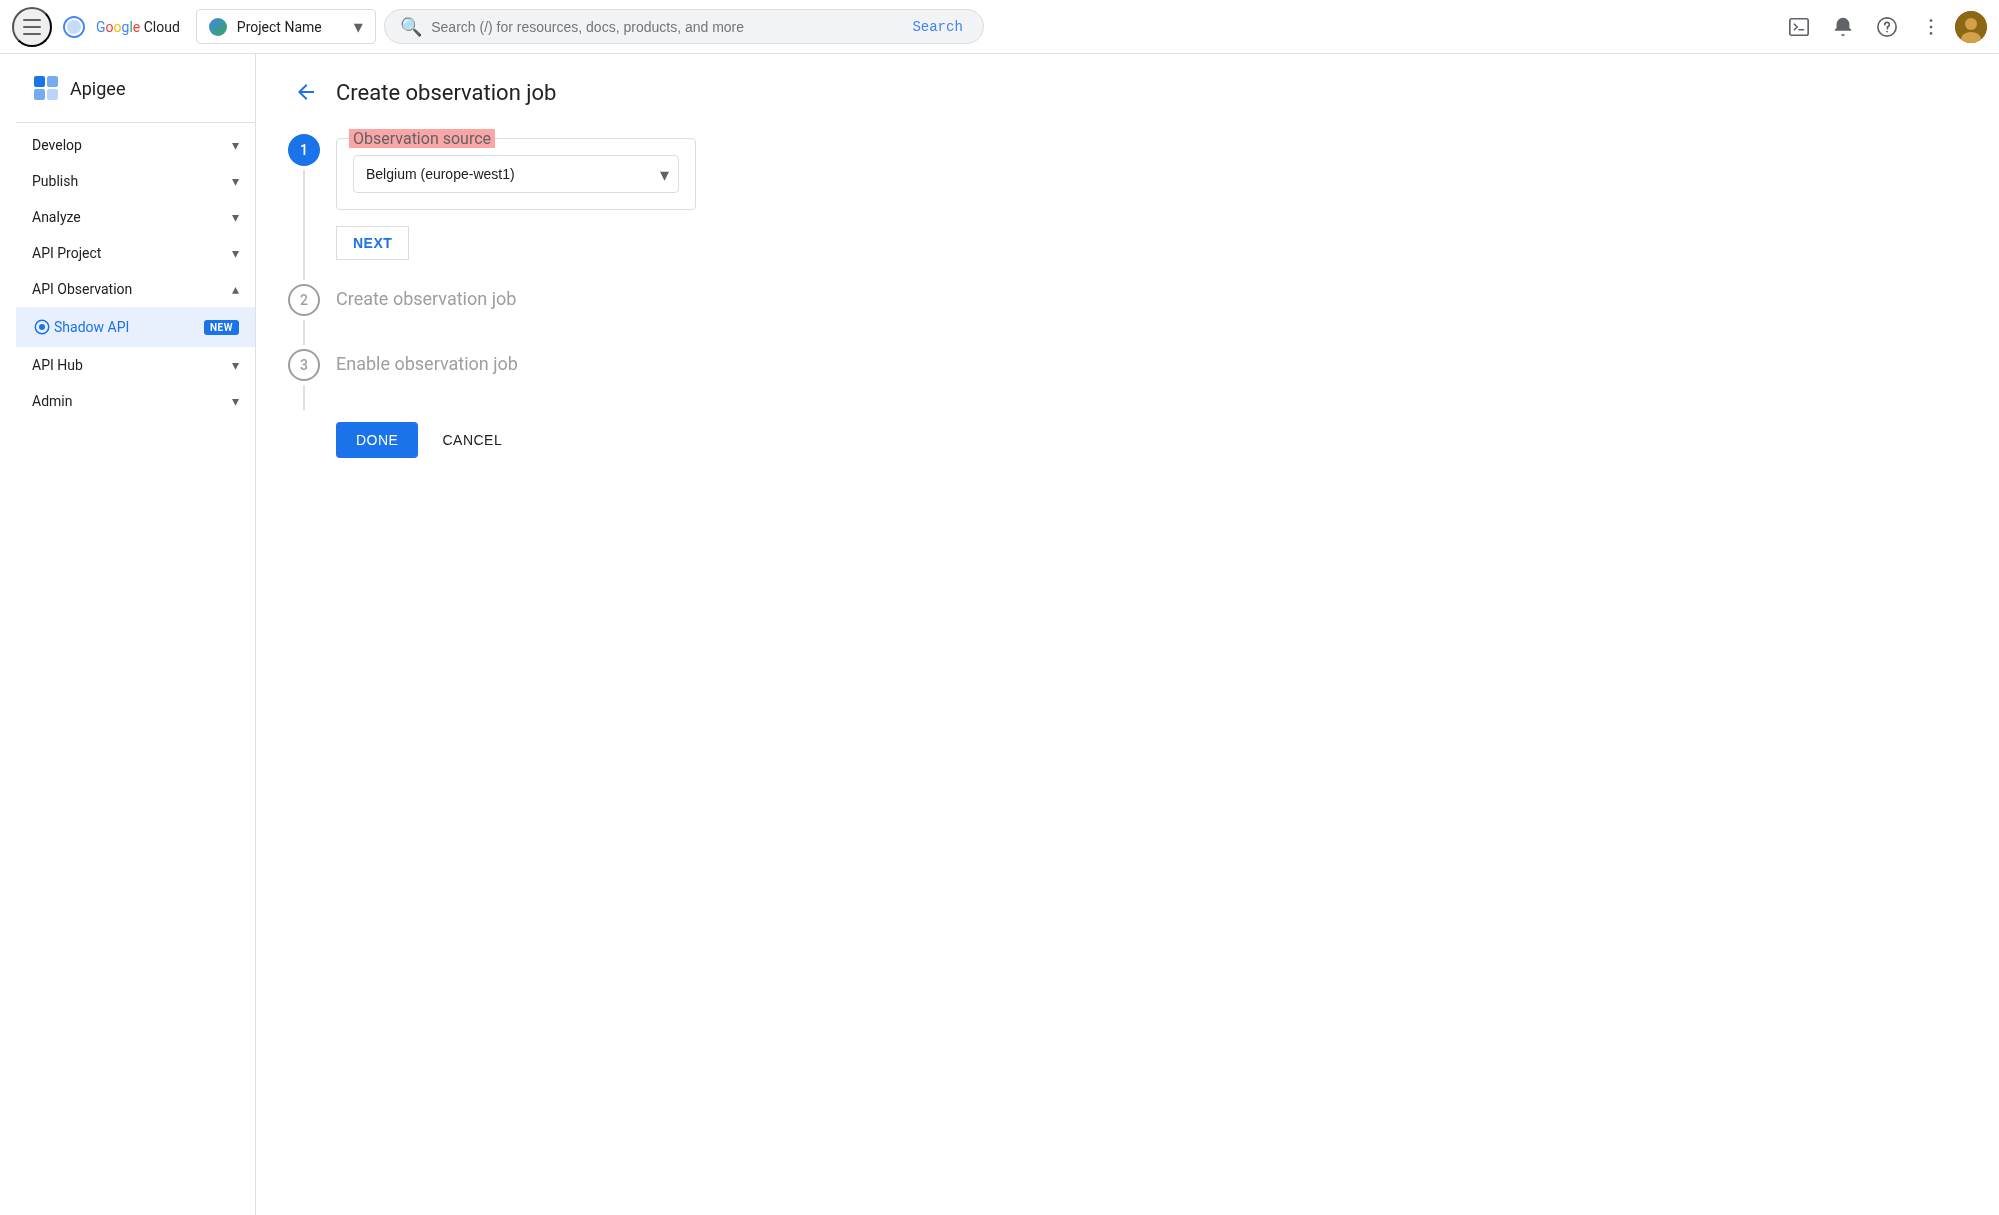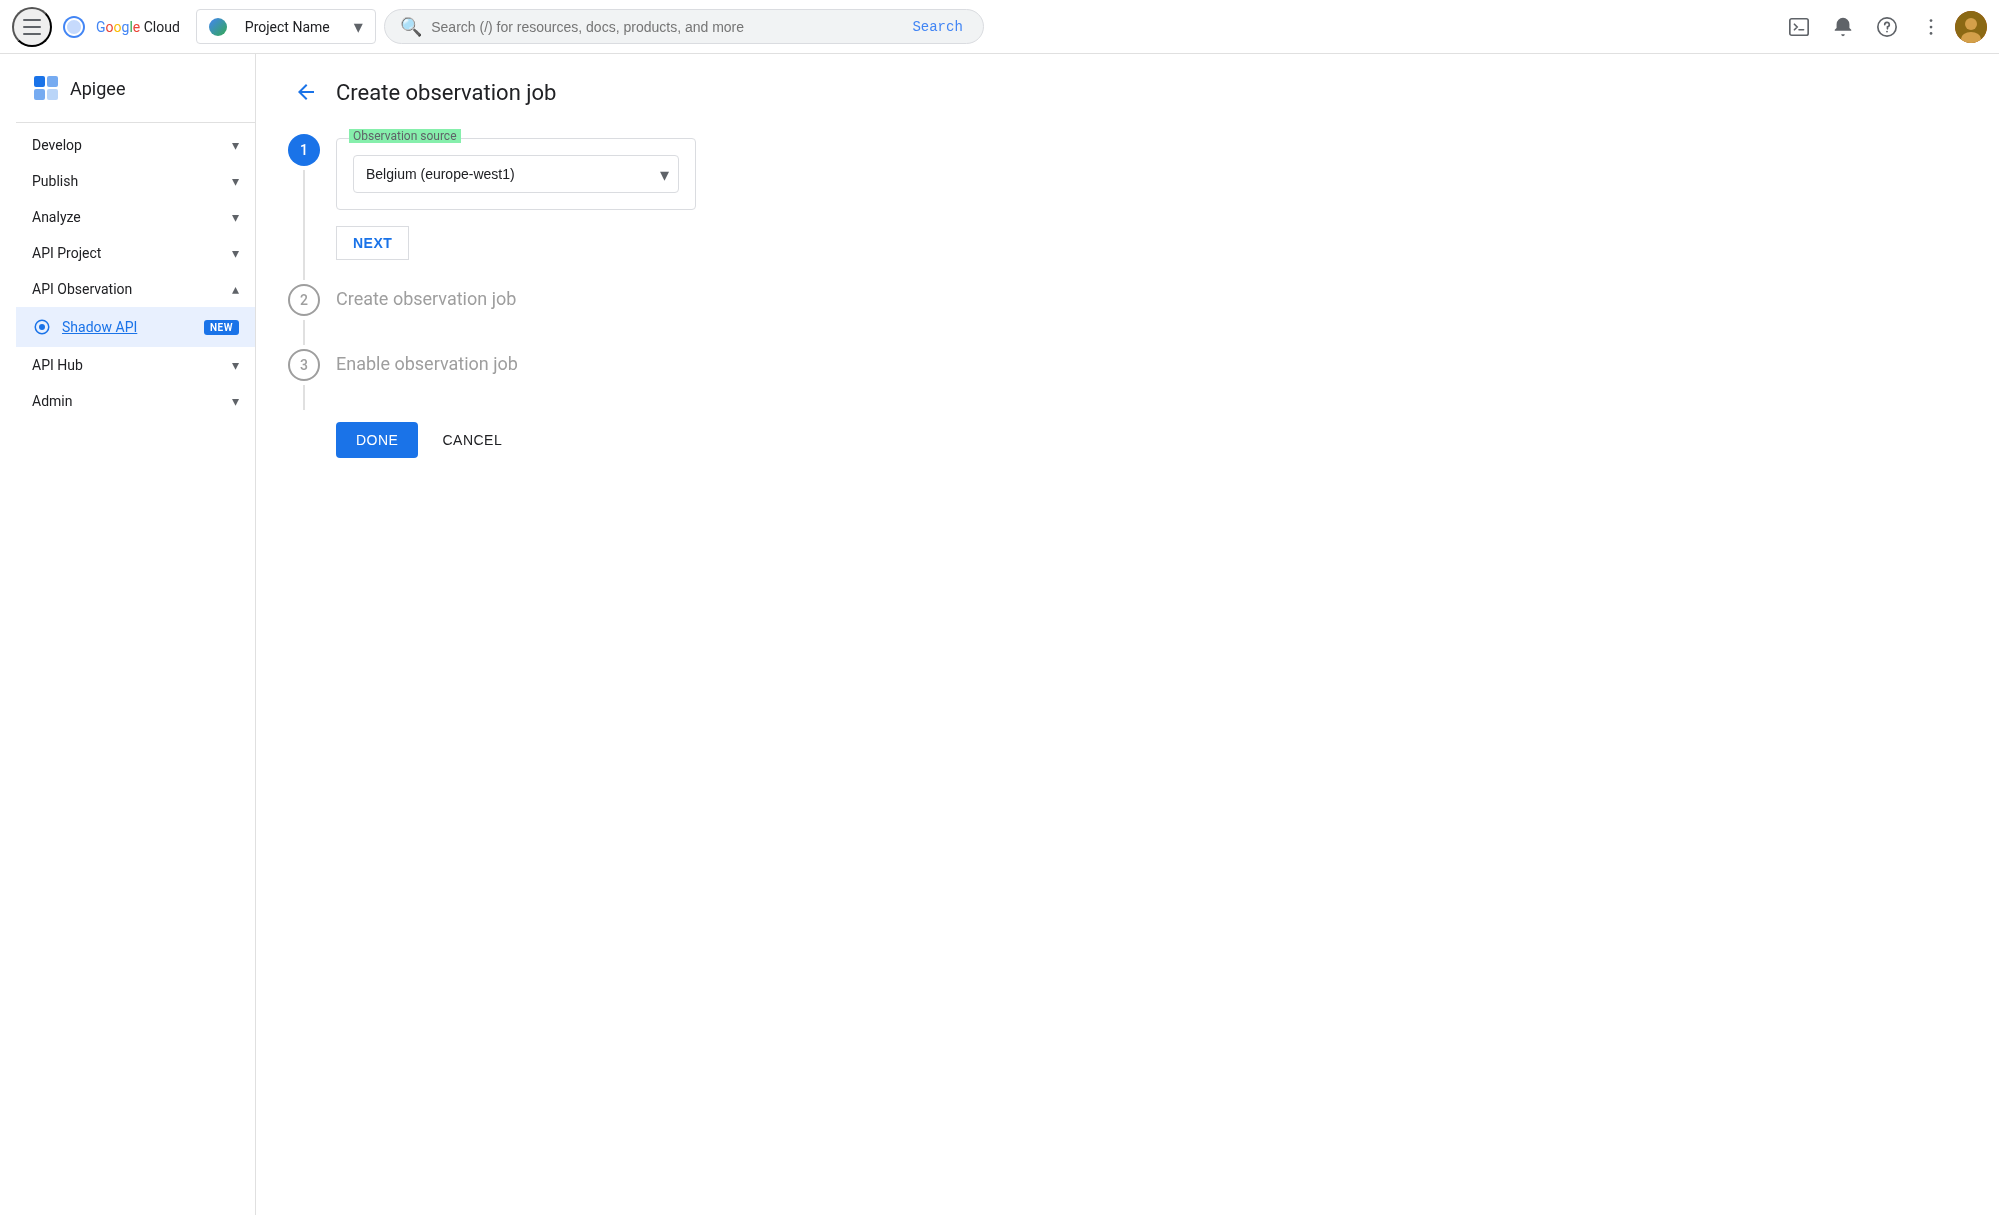--- a/index.html
+++ b/index.html
@@ -34,21 +34,21 @@
       font-size: 14px; font-weight: 400; color: #202124; white-space: nowrap;
     }
     .logo-g { color: #4285f4; }
     .logo-o1 { color: #ea4335; }
     .logo-o2 { color: #fbbc04; }
     .logo-g2 { color: #4285f4; }
     .logo-l { color: #34a853; }
     .logo-e { color: #ea4335; }
 
     .project-selector {
-      display: flex; align-items: center; gap: 18px;
+      display: flex; align-items: center; gap: 10px;
       border: 1px solid #dadce0; border-radius: 4px;
       padding: 6px 12px; cursor: pointer; min-width: 180px;
       background: #fff;
     }
     .project-dot {
       width: 18px; height: 18px; border-radius: 50%;
       background: linear-gradient(135deg, #4285f4, #34a853);
       display: flex; align-items: center; justify-content: center;
       flex-shrink: 0;
     }
@@ -117,21 +117,21 @@
     .apigee-label { font-size: 18px; color: #202124; font-weight: 400; }
 
     .sidebar-divider { height: 1px; background: #e0e0e0; margin: 4px 0; }
 
     .sidebar-item {
       display: flex; align-items: center; justify-content: space-between;
       padding: 10px 16px; cursor: pointer; color: #202124;
       font-size: 14px; user-select: none;
     }
     .sidebar-item.active { background: #e8f0fe; color: #1a73e8; }
-    .sidebar-item-left { display: flex; align-items: center; gap: 10px; text-decoration: underline; }
+    .sidebar-item-left { display: flex; align-items: center; gap: 2px; }
     .sidebar-item-icon { width: 20px; height: 20px; display: flex; align-items: center; justify-content: center; color: #1a73e8; }
     .sidebar-item-label { font-size: 14px; }
     .sidebar-item-badge {
       background: #1a73e8; color: #fff; font-size: 10px;
       font-weight: 600; padding: 2px 6px; border-radius: 3px;
       letter-spacing: 0.5px;
     }
     .chevron { color: #5f6368; font-size: 14px; }
 
     
@@ -174,22 +174,22 @@
     .step-title { font-size: 18px; font-weight: 400; color: #202124; margin-bottom: 16px; }
     .step-title.inactive { color: #9e9e9e; }
 
     
     .fieldset-box {
       border: 1px solid #dadce0; border-radius: 4px;
       padding: 16px; max-width: 360px; position: relative;
     }
     .fieldset-label {
       position: absolute; top: -10px; left: 12px;
-      background: #86efac; padding: 0 4px;
-      font-size: 12px; color: #5f6368;
+      background: #fca5a5; padding: 0 4px;
+      font-size: 16px; color: #5f6368;
     }
 
     .select-wrapper {
       position: relative; width: 100%;
     }
     .select-field {
       width: 100%;
       border: 1px solid #dadce0; border-radius: 4px;
       padding: 10px 36px 10px 12px;
       font-size: 14px; color: #202124; background: #fff;

